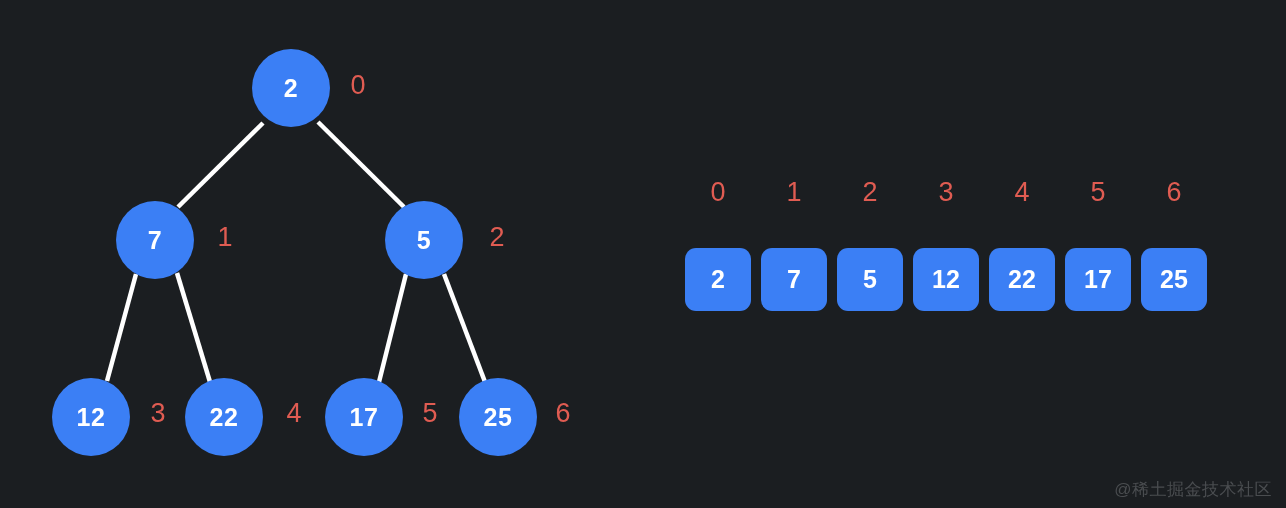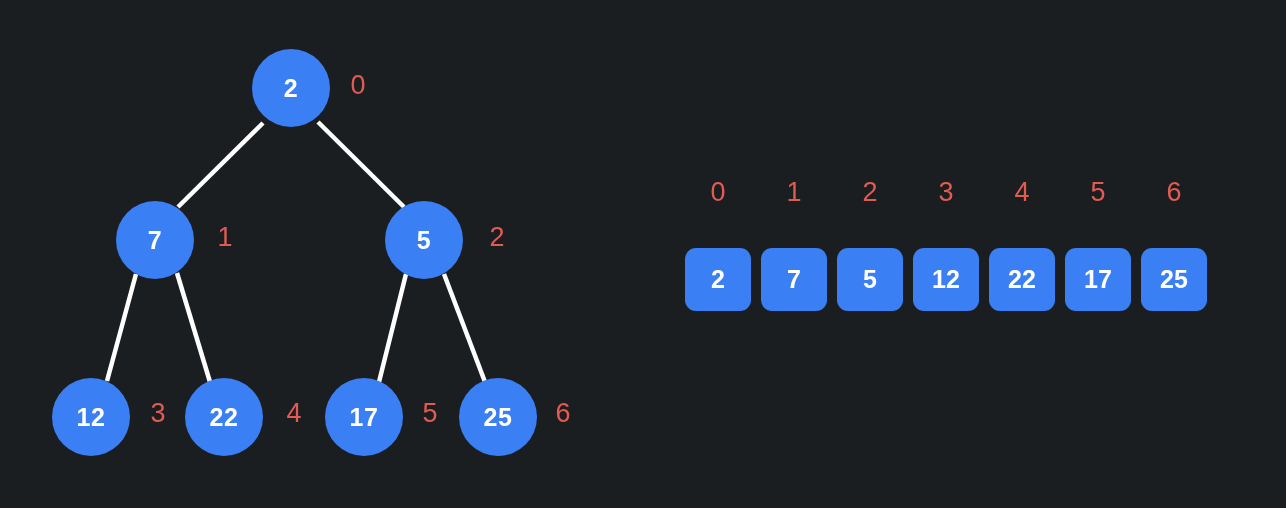--- a/index.html
+++ b/index.html
@@ -183,14 +183,15 @@
         </div>
         <div class="array-cell" style="left: 425px; top: 248px; background: rgb(59, 127, 245);">
           <span class="cell-value">17</span>
         </div>
         <div class="array-cell" style="left: 501px; top: 248px; background: rgb(59, 127, 245);">
           <span class="cell-value">25</span>
         </div>
       </div>
   </div>
 
+  <div id="watermark">@稀土掘金技术社区</div>
 
 </div>
 
 </body></html>

